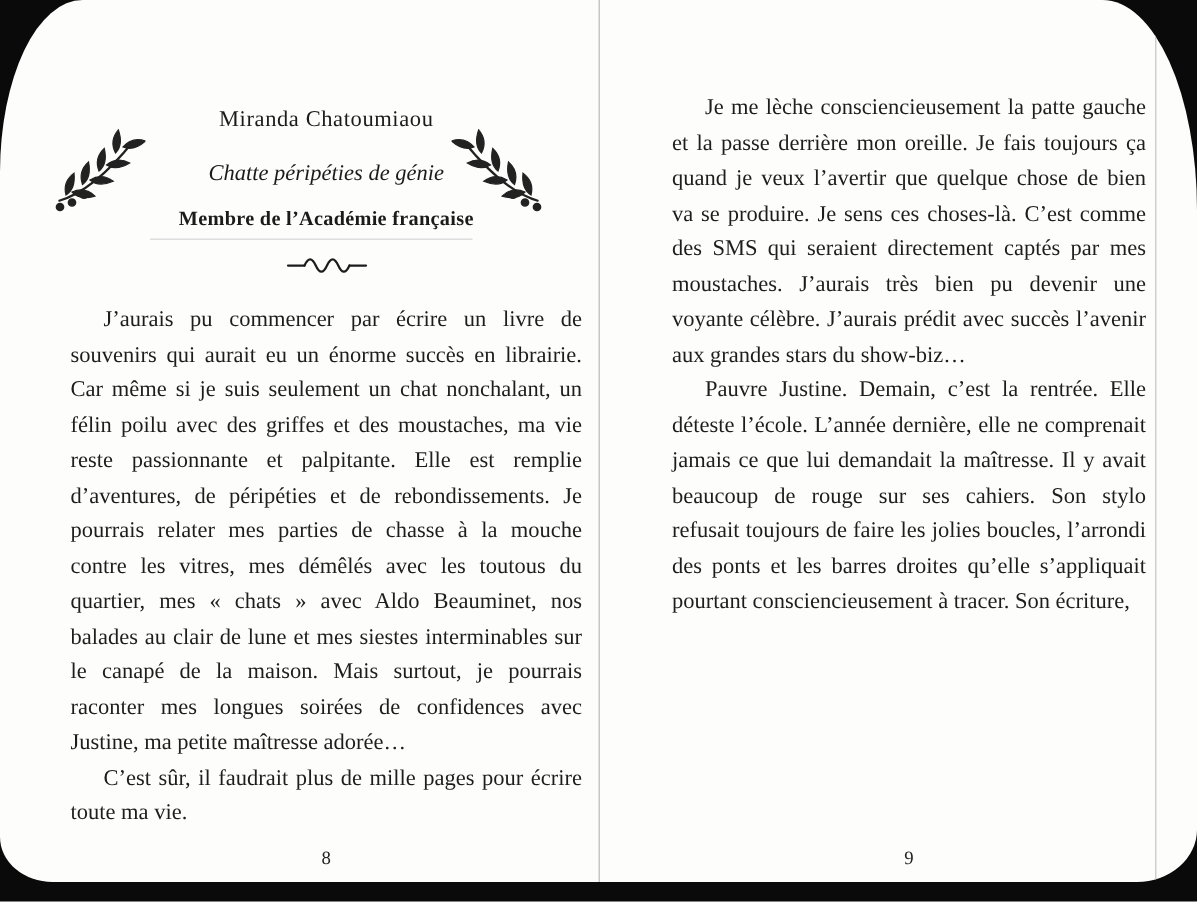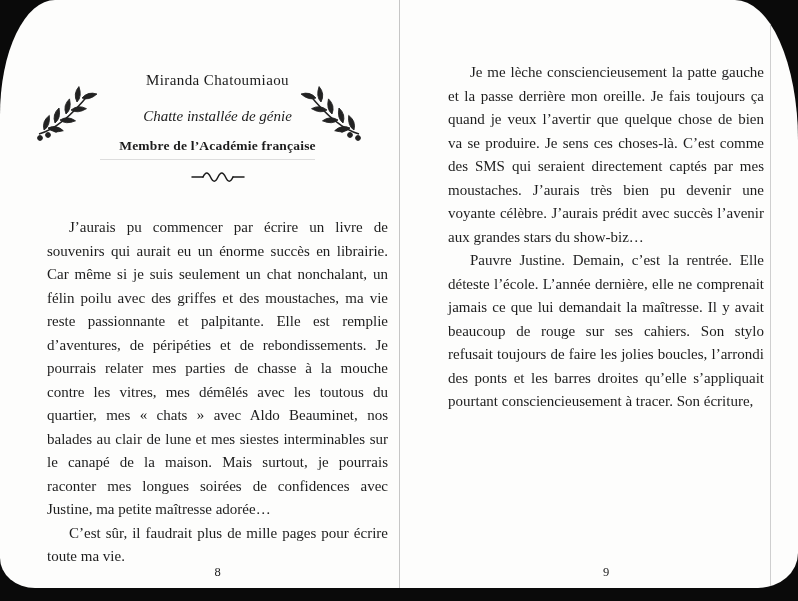--- a/index.html
+++ b/index.html
@@ -23,21 +23,21 @@
   .affiliation{top:138px;font-weight:700;font-size:13.5px;letter-spacing:.2px;}
   .head-rule{position:absolute;top:159px;left:100px;width:215px;height:1px;background:#ddd;}
   .divider{position:absolute;top:170px;left:47px;width:341px;text-align:center;}
 
   .laurel{position:absolute;top:84px;}
   .laurel.left{left:33px;}
   .laurel.right{left:301px;transform:scaleX(-1);}
 
   .body-col{position:absolute;color:#1d1d1d;font-size:15px;line-height:23.5px;text-align:justify;}
   .body-col p{margin:0;text-indent:22px;}
-  .left-body{left:47px;top:202px;width:341px;margin-top:14px;}
+  .left-body{left:47px;top:202px;width:341px;}
   .right-body{left:448px;top:61px;width:316px;}
 
   .pagenum{position:absolute;top:565px;font-size:12.5px;color:#222;text-align:center;}
   .pagenum.left{left:47px;width:341px;}
   .pagenum.right{left:448px;width:316px;}
 </style>
 </head>
 <body>
 
 <div class="spread">
@@ -76,21 +76,21 @@
         <path transform="translate(44,18) rotate(-68)" d="M0 0 Q6 -7 15 -4 Q7 3 0 0 Z"></path>
         <path transform="translate(49,14) rotate(0)" d="M0 0 Q6 -7 15 -4 Q7 3 0 0 Z"></path>
       </g>
       <circle cx="7" cy="54" r="2.4"></circle>
       <circle cx="15" cy="51" r="2.4"></circle>
       <circle cx="23" cy="46" r="2.2"></circle>
     </g>
   </svg>
 
   <div class="page-head title">Miranda Chatoumiaou</div>
-  <div class="page-head subtitle">Chatte installée de génie</div>
+  <div class="page-head subtitle">Chatte péripéties de génie</div>
   <div class="page-head affiliation">Membre de l’Académie française</div>
   <div class="head-rule"></div>
 
   <div class="divider">
     <svg width="56" height="14" viewBox="0 0 56 14">
       <g stroke="#1c1c1c" fill="none" stroke-width="1.5" stroke-linecap="round">
         <path d="M2 7 H13"></path>
         <path d="M13 7 C15.5 1.5 18 1.5 20.5 7 C23 12.5 25.5 12.5 28 7 C30.5 1.5 33 1.5 35.5 7 C38 12.5 40.5 12.5 43 7"></path>
         <path d="M43 7 H54"></path>
       </g>

